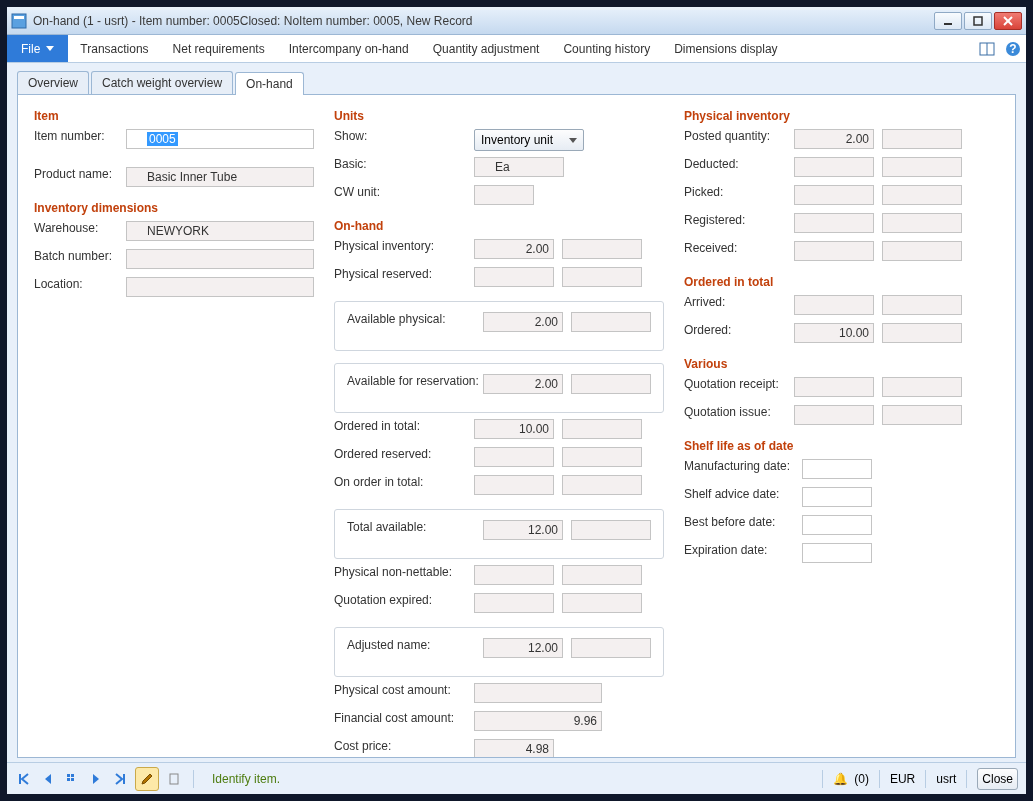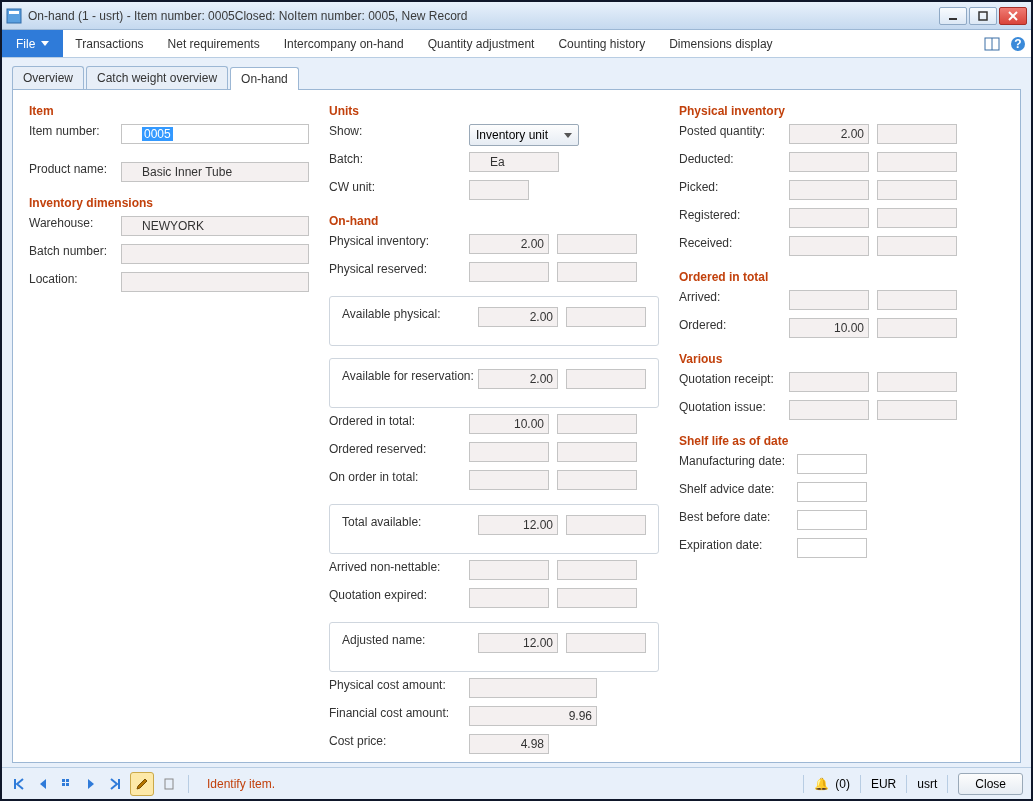--- a/index.html
+++ b/index.html
@@ -1,18 +1,18 @@
 <!DOCTYPE html>
 <html><head>
 <meta charset="utf-8">
 <style>
 * { box-sizing: border-box; margin: 0; padding: 0; font-family: "Segoe UI", Tahoma, sans-serif; font-size: 12px; }
 html, body { width: 1033px; height: 801px; background: #d7e4f2; overflow: hidden; }
 
-.window { width: 1033px; height: 801px; display: flex; flex-direction: column; background: #e8f0fa; border: 2px solid #0f172a; }
+.window { width: 1033px; height: 801px; display: flex; flex-direction: column; background: #e8f0fa; border: 7px solid #0f172a; }
 
 .titlebar { height: 28px; background: linear-gradient(to bottom, #e8f1fb, #c5d9ef); display: flex; align-items: center; padding: 0 4px; border-bottom: 1px solid #9cb7d4; }
 .titlebar .app-icon { width: 16px; height: 16px; margin-right: 6px; }
 .titlebar .title { flex: 1; color: #3a3a3a; font-size: 12px; }
 .titlebar .win-controls { display: flex; gap: 2px; }
 .win-btn { width: 28px; height: 18px; border: 1px solid #8fa9c5; background: linear-gradient(#f8fbfe,#dce8f5); display: flex; align-items: center; justify-content: center; border-radius: 2px; }
 .win-btn.close { background: linear-gradient(#f07b73,#d9443a); border-color: #a62f27; color: #fff; }
 .win-btn svg { width: 10px; height: 10px; }
 
 .menubar { height: 28px; background: #fff; border-bottom: 1px solid #b8cde3; display: flex; align-items: stretch; }
@@ -54,24 +54,24 @@
 
 .boxed { border: 1px solid #cfd6de; border-radius: 3px; padding: 10px 12px; margin: 6px 0; }
 .boxed .row .lbl { width: 140px; }
 
 .dropdown { width: 110px; height: 22px; border: 1px solid #9aa9b8; background: linear-gradient(#fdfdfd,#e6ecf3); display: flex; align-items: center; padding: 0 6px; justify-content: space-between; border-radius: 2px; }
 .dropdown .caret { border-left: 4px solid transparent; border-right: 4px solid transparent; border-top: 5px solid #555; }
 
 .statusbar { height: 32px; background: #e8f0fa; border-top: 1px solid #b8cde3; display: flex; align-items: center; padding: 0 8px; gap: 6px; }
 .navbtn { width: 18px; height: 18px; display: flex; align-items: center; justify-content: center; color: #2f7bd9; }
 .editbtn { width: 24px; height: 24px; border: 1px solid #caa94a; background: #fde9a8; border-radius: 3px; display: flex; align-items: center; justify-content: center; }
-.status-text { margin-left: 8px; color: #c2410c; }
+.status-text { margin-left: 8px; color: #4d7c0f; }
 .status-spacer { flex: 1; }
 .sep { width: 1px; height: 18px; background: #b8cde3; margin: 0 4px; }
-.close-btn { height: 22px; padding: 0 16px; border: 1px solid #9aa9b8; background: linear-gradient(#fdfdfd,#e6ecf3); border-radius: 3px; display: flex; align-items: center; text-align: center; }
+.close-btn { height: 22px; padding: 0 4px; border: 1px solid #9aa9b8; background: linear-gradient(#fdfdfd,#e6ecf3); border-radius: 3px; display: flex; align-items: center; text-align: center; }
 .bell { color: #e0a800; }
 </style>
 </head>
 <body>
 
 <div class="window">
 
   <div class="titlebar">
     <span class="app-icon">
       <svg viewBox="0 0 16 16">
@@ -173,21 +173,21 @@
       <div class="col col2">
         <div class="section-head">Units</div>
         <div class="row">
           <span class="lbl">Show:</span>
           <div class="dropdown">
             <span>Inventory unit</span>
             <span class="caret"></span>
           </div>
         </div>
         <div class="row">
-          <span class="lbl">Batch:</span>
+          <span class="lbl">Basic:</span>
           <div class="tfield" style="width:90px">
               <span>Ea</span>
             </div>
         </div>
         <div class="row">
           <span class="lbl">CW unit:</span>
           <div class="tfield" style="width:60px">
               <span></span>
             </div>
         </div>
@@ -253,21 +253,21 @@
           <div class="row">
               <span class="lbl">Total available:</span>
           <div class="numpair">
                 <div class="numbox">12.00</div>
                 <div class="numbox"></div>
               </div>
             </div>
         </div>
 
         <div class="row">
-            <span class="lbl">Arrived non-nettable:</span>
+            <span class="lbl">Physical non-nettable:</span>
         <div class="numpair">
               <div class="numbox"></div>
               <div class="numbox"></div>
             </div>
           </div>
         <div class="row">
             <span class="lbl">Quotation expired:</span>
         <div class="numpair">
               <div class="numbox"></div>
               <div class="numbox"></div>

